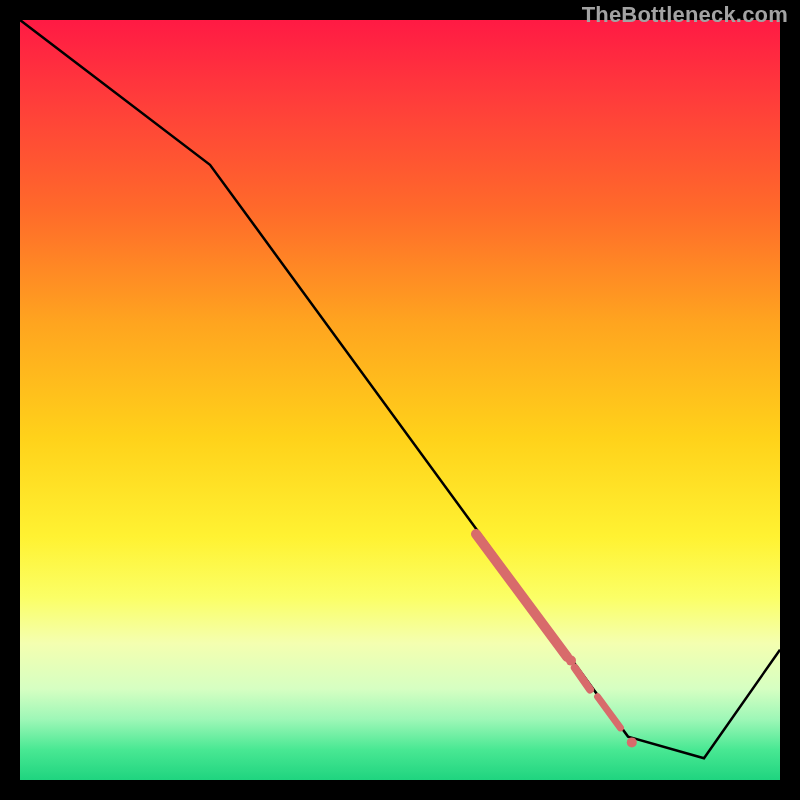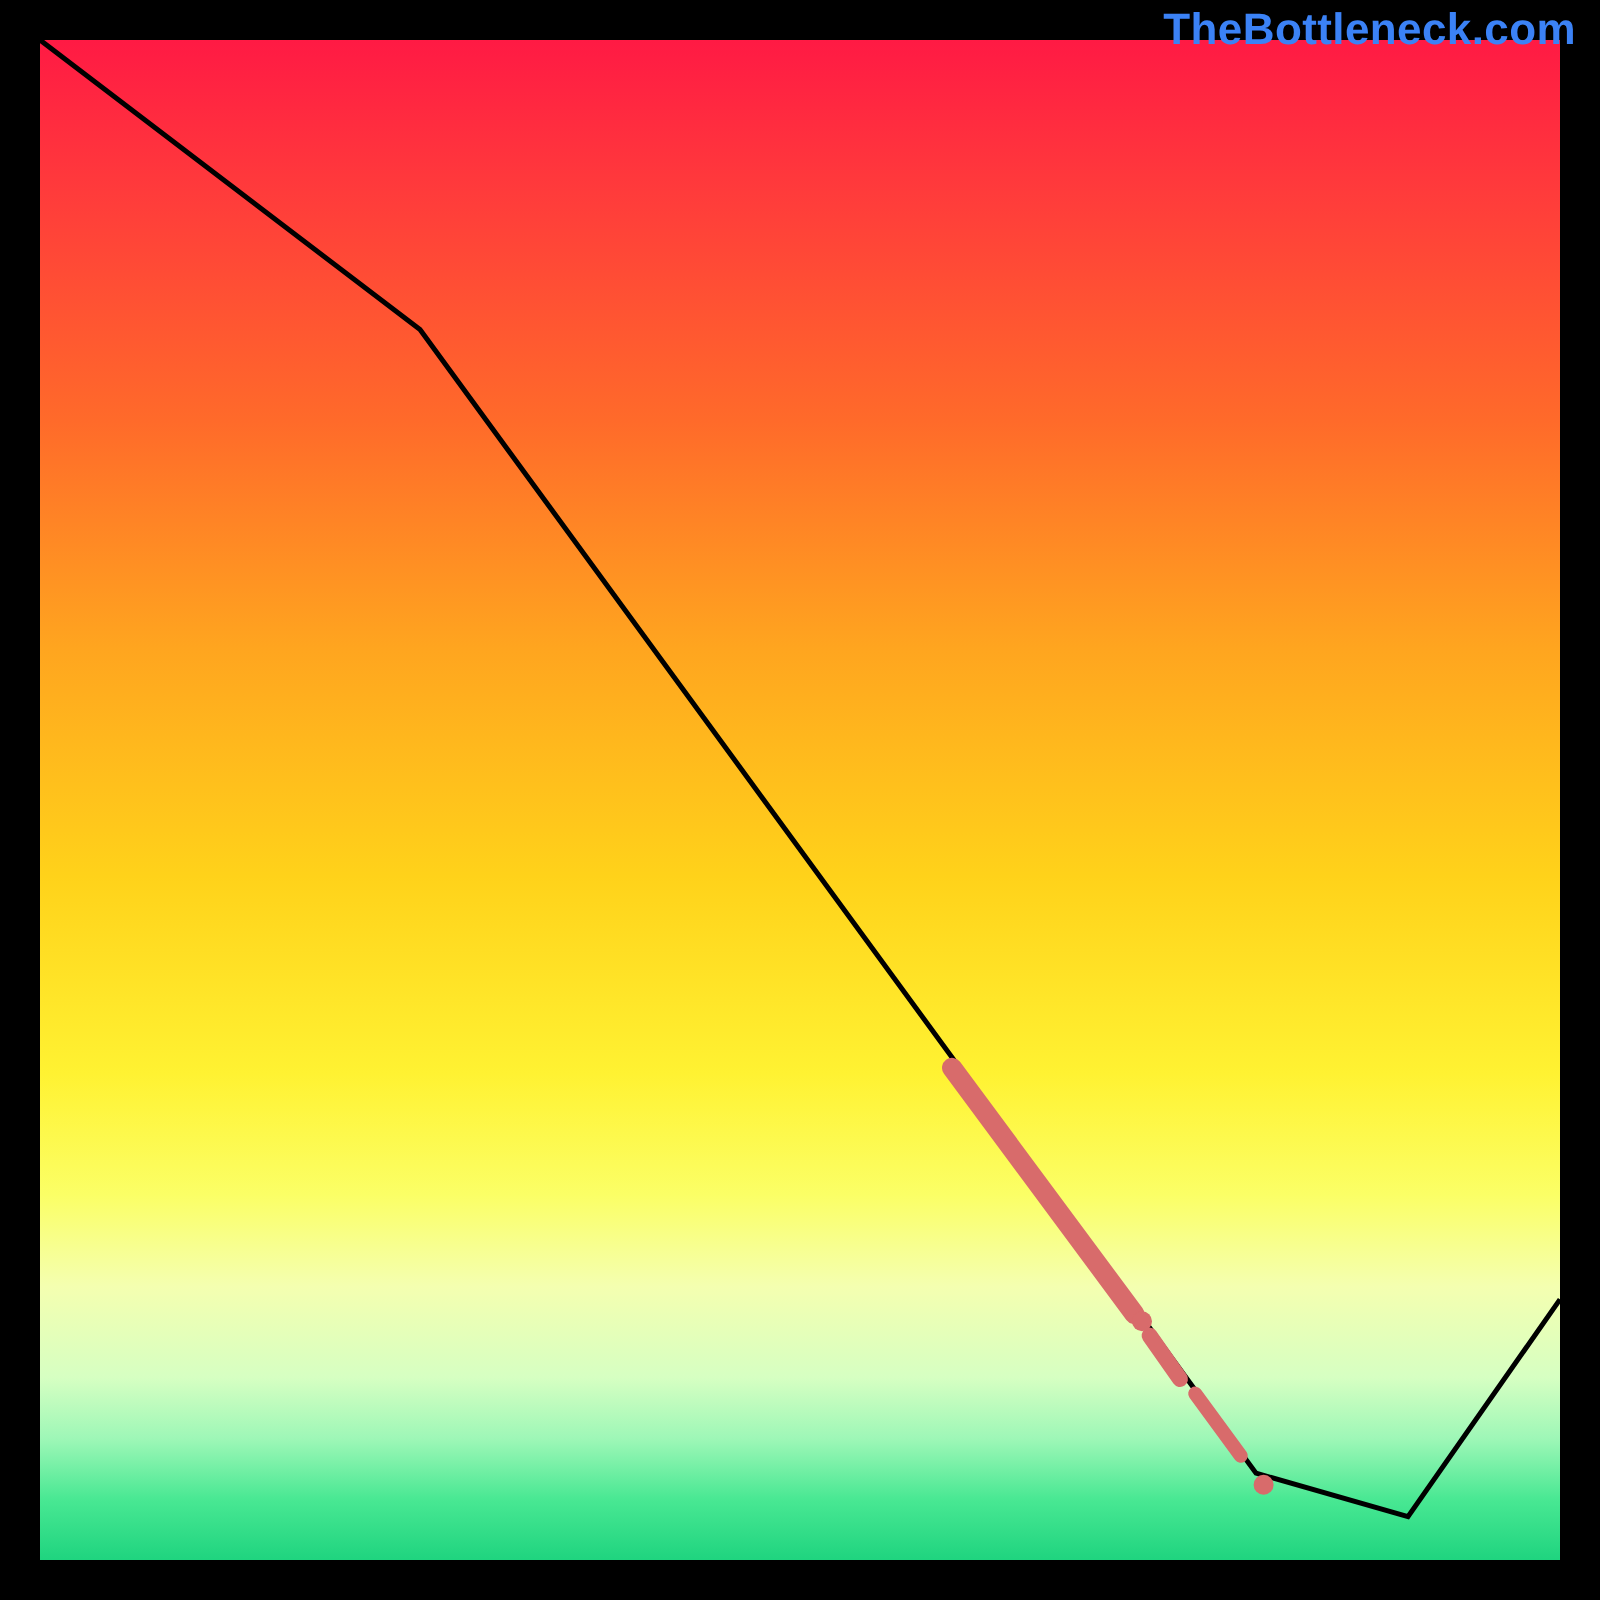--- a/index.html
+++ b/index.html
@@ -13,21 +13,21 @@
   .frame {
     position: relative;
     width: 800px;
     height: 800px;
     background: #000;
   }
   .watermark {
     position: absolute;
     top: 2px;
     right: 12px;
-    color: #3b82f6;
+    color: #a3a3a3;
     font-size: 22px;
     font-weight: 600;
     letter-spacing: 0.2px;
     z-index: 5;
     user-select: none;
     text-align: right;
   }
   .plot {
     position: absolute;
     left: 20px;

